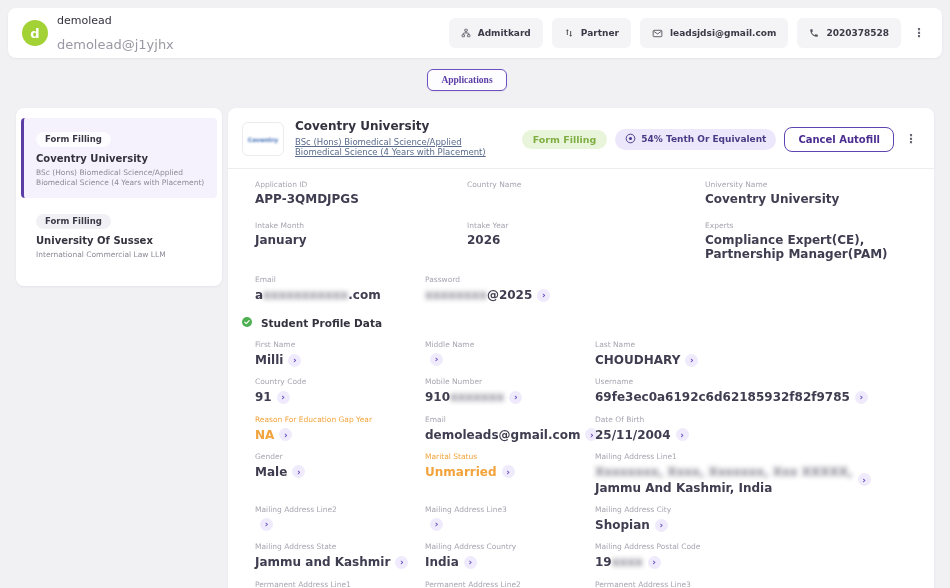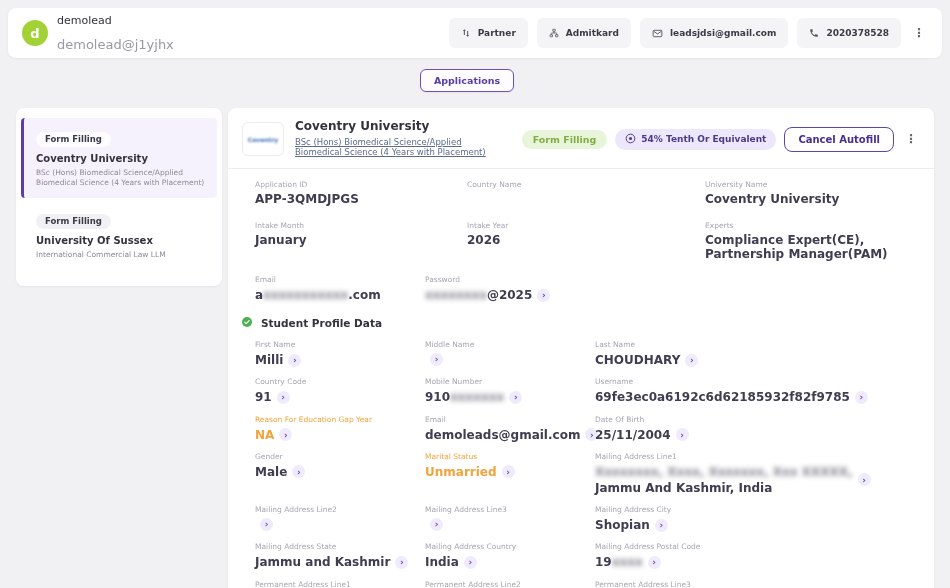--- a/index.html
+++ b/index.html
@@ -17,21 +17,21 @@
   .lead-sub { font-size:13px; color:#9a98a3; margin-top:10px; }
   .top-actions { display:flex; align-items:center; gap:9px; }
   .top-btn { display:flex; align-items:center; gap:7px; background:#f4f4f6; border:none;
     border-radius:6px; height:30px; padding:0 12px; font-size:9px; font-weight:600;
     color:#3c3a47; cursor:pointer; font-family:inherit; }
   .top-btn .i { display:flex; align-items:center; }
   .kebab { color:#6b6975; font-size:12px; font-weight:700; cursor:pointer; padding:0 3px;
     letter-spacing:0; }
 
   
-  .tabs-row { position:absolute; top:69px; left:0; right:16px; display:flex; justify-content:center; }
+  .tabs-row { position:absolute; top:69px; left:0; right:16px; display:flex; justify-content:center;font-family:Liberation Serif, serif; }
   .app-tab { background:#fdfdff; border:1px solid #6d51c0; color:#5b3da6; font-weight:700;
     font-size:9.5px; border-radius:6px; padding:5px 13px; cursor:pointer; font-family:inherit;
     box-shadow:0 1px 2px rgba(30,20,60,.05); }
 
   
   .content { position:absolute; top:108px; left:16px; right:16px; display:flex; gap:6px;
     align-items:flex-start; }
 
   
   .sidebar { width:206px; background:#fff; border-radius:8px;
@@ -96,36 +96,36 @@
     <div class="lead">
       <div class="avatar">d</div>
       <div class="lead-text">
         <div class="lead-name">demolead</div>
         <div class="lead-sub">demolead@j1yjhx</div>
       </div>
     </div>
     <div class="top-actions" id="top-actions">
         <button class="top-btn">
           <span class="i">
-            <svg width="10" height="10" viewBox="0 0 24 24">
-              <path d="M8 3L4.5 7h2.3v10h2.4V7h2.3L8 3zm8 18l3.5-4h-2.3V7h-2.4v10h-2.3L16 21z" fill="#55525e"></path>
-            </svg>
-          </span>
-          <span>Partner</span>
-        </button>
-        <button class="top-btn">
-          <span class="i">
             <svg width="10" height="10" viewBox="0 0 24 24" fill="none" stroke="#55525e" stroke-width="2">
               <rect x="9" y="3" width="6" height="5" rx="1"></rect>
               <rect x="2.5" y="16" width="6" height="5" rx="1"></rect>
               <rect x="15.5" y="16" width="6" height="5" rx="1"></rect>
               <path d="M12 8v4M5.5 16v-2.5a1.5 1.5 0 011.5-1.5h10a1.5 1.5 0 011.5 1.5V16"></path>
             </svg>
           </span>
           <span>Admitkard</span>
+        </button>
+        <button class="top-btn">
+          <span class="i">
+            <svg width="10" height="10" viewBox="0 0 24 24">
+              <path d="M8 3L4.5 7h2.3v10h2.4V7h2.3L8 3zm8 18l3.5-4h-2.3V7h-2.4v10h-2.3L16 21z" fill="#55525e"></path>
+            </svg>
+          </span>
+          <span>Partner</span>
         </button>
         <button class="top-btn">
           <span class="i">
             <svg width="11" height="11" viewBox="0 0 24 24" fill="none" stroke="#55525e" stroke-width="2">
               <rect x="2.5" y="5" width="19" height="14" rx="2"></rect>
               <path d="M3.5 7l8.5 6 8.5-6"></path>
             </svg>
           </span>
           <span>leadsjdsi@gmail.com</span>
         </button>

